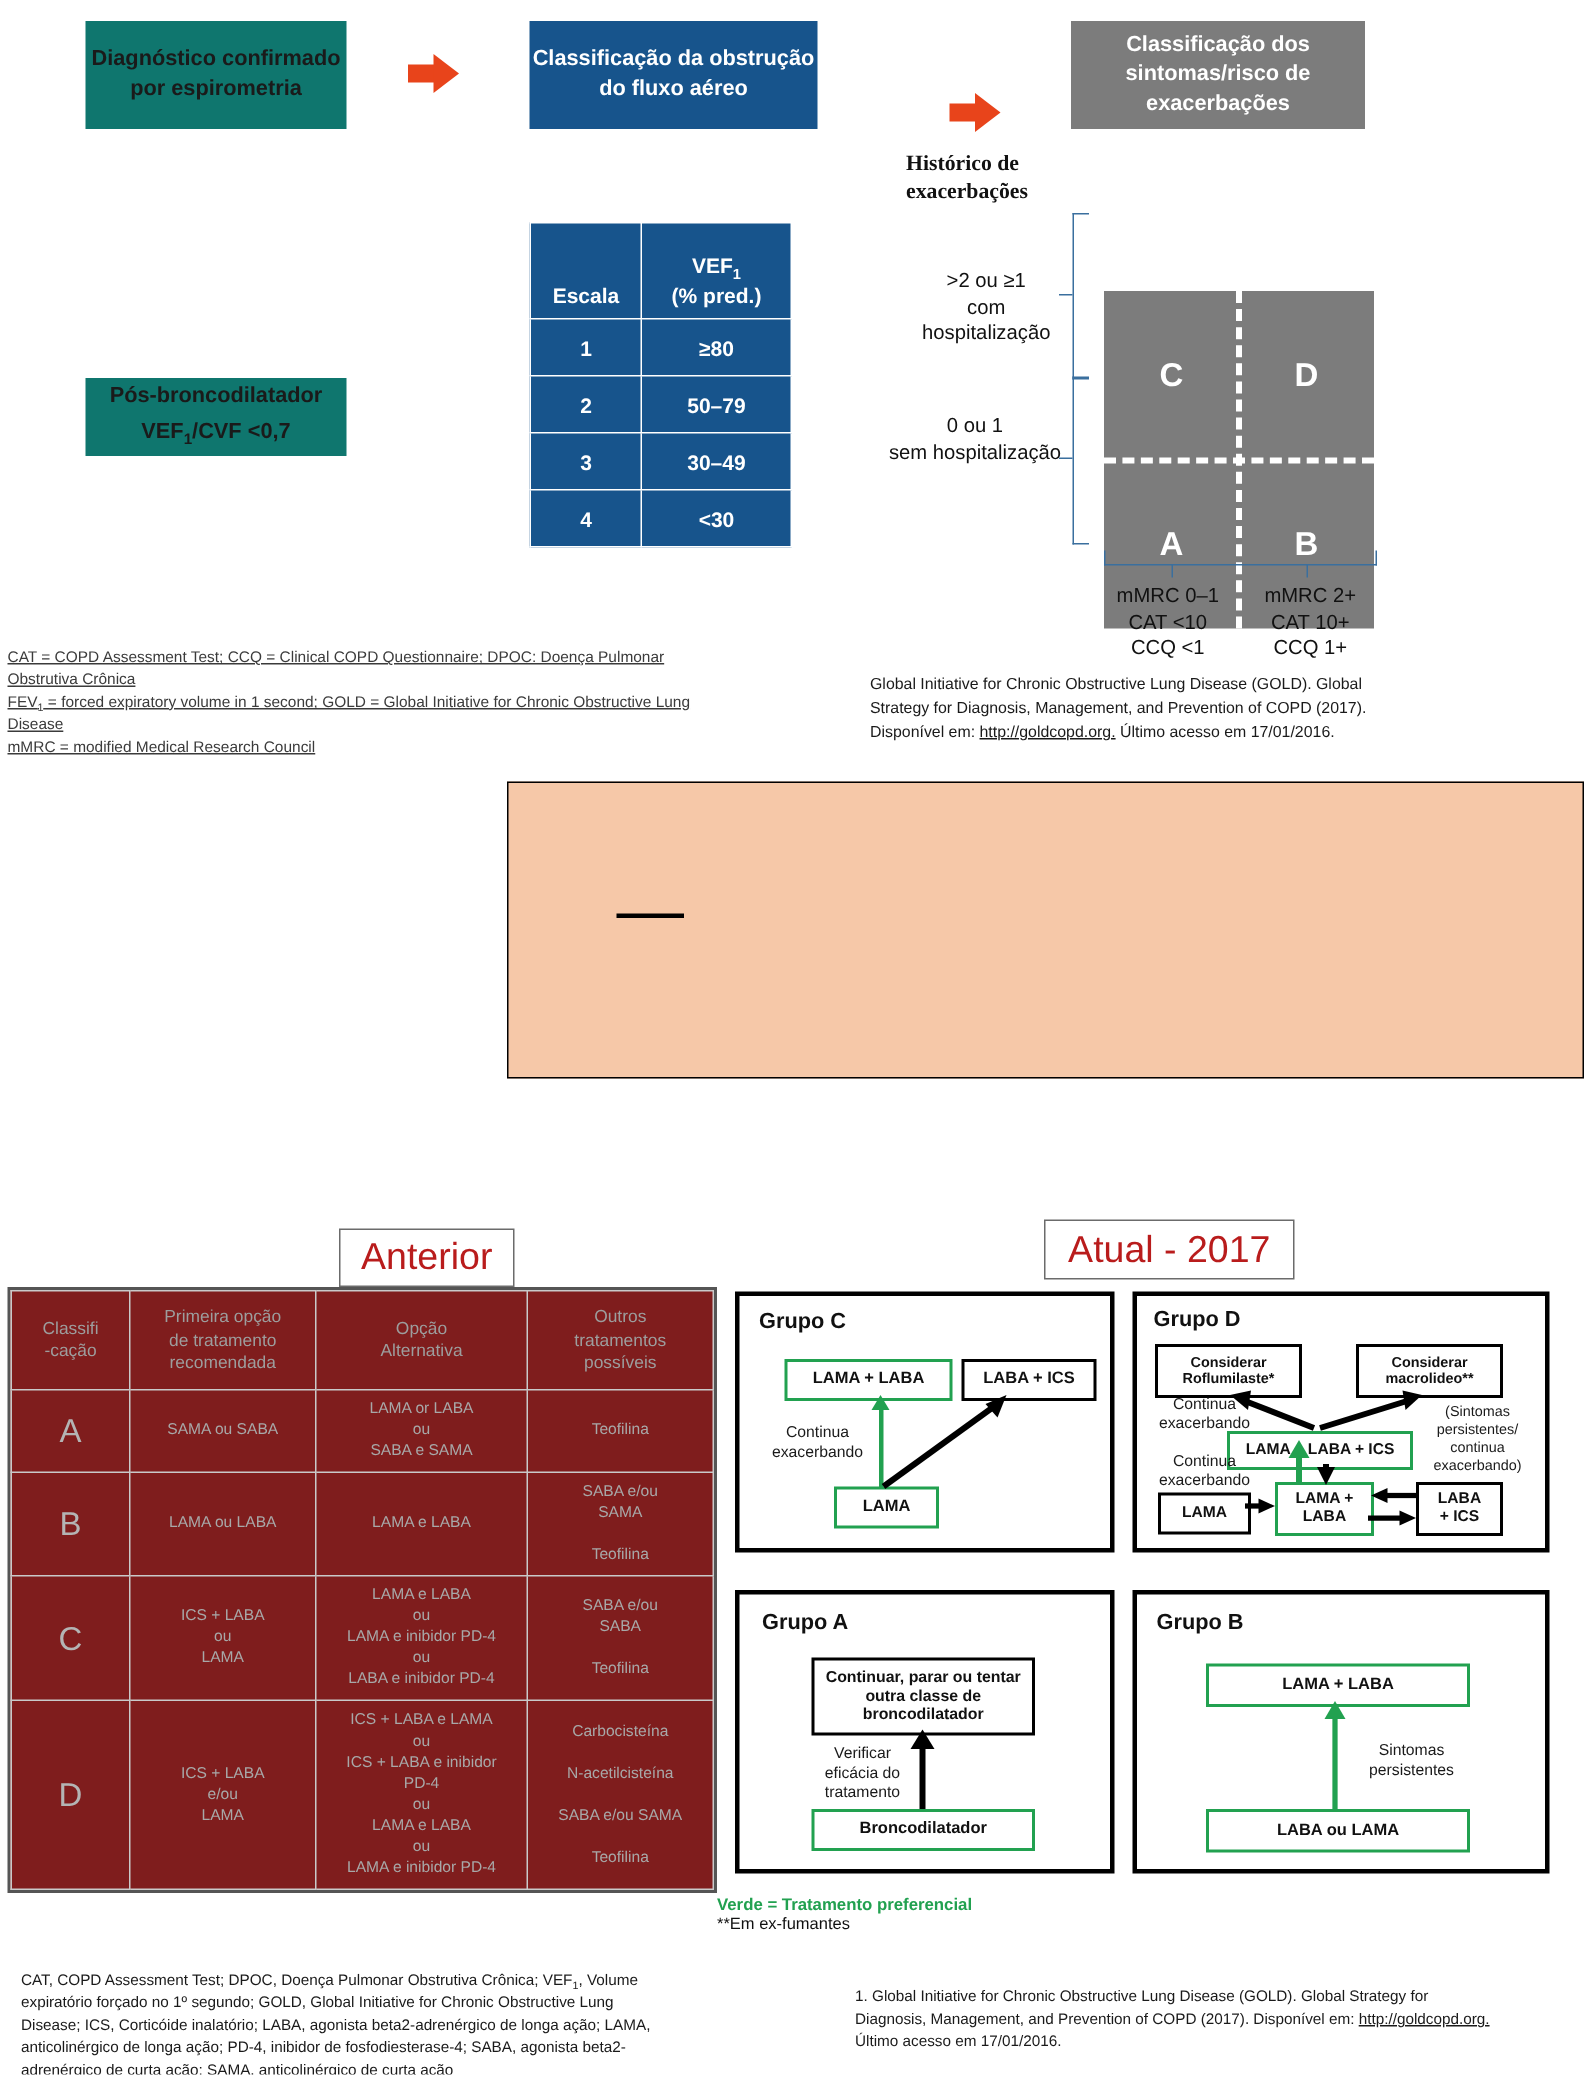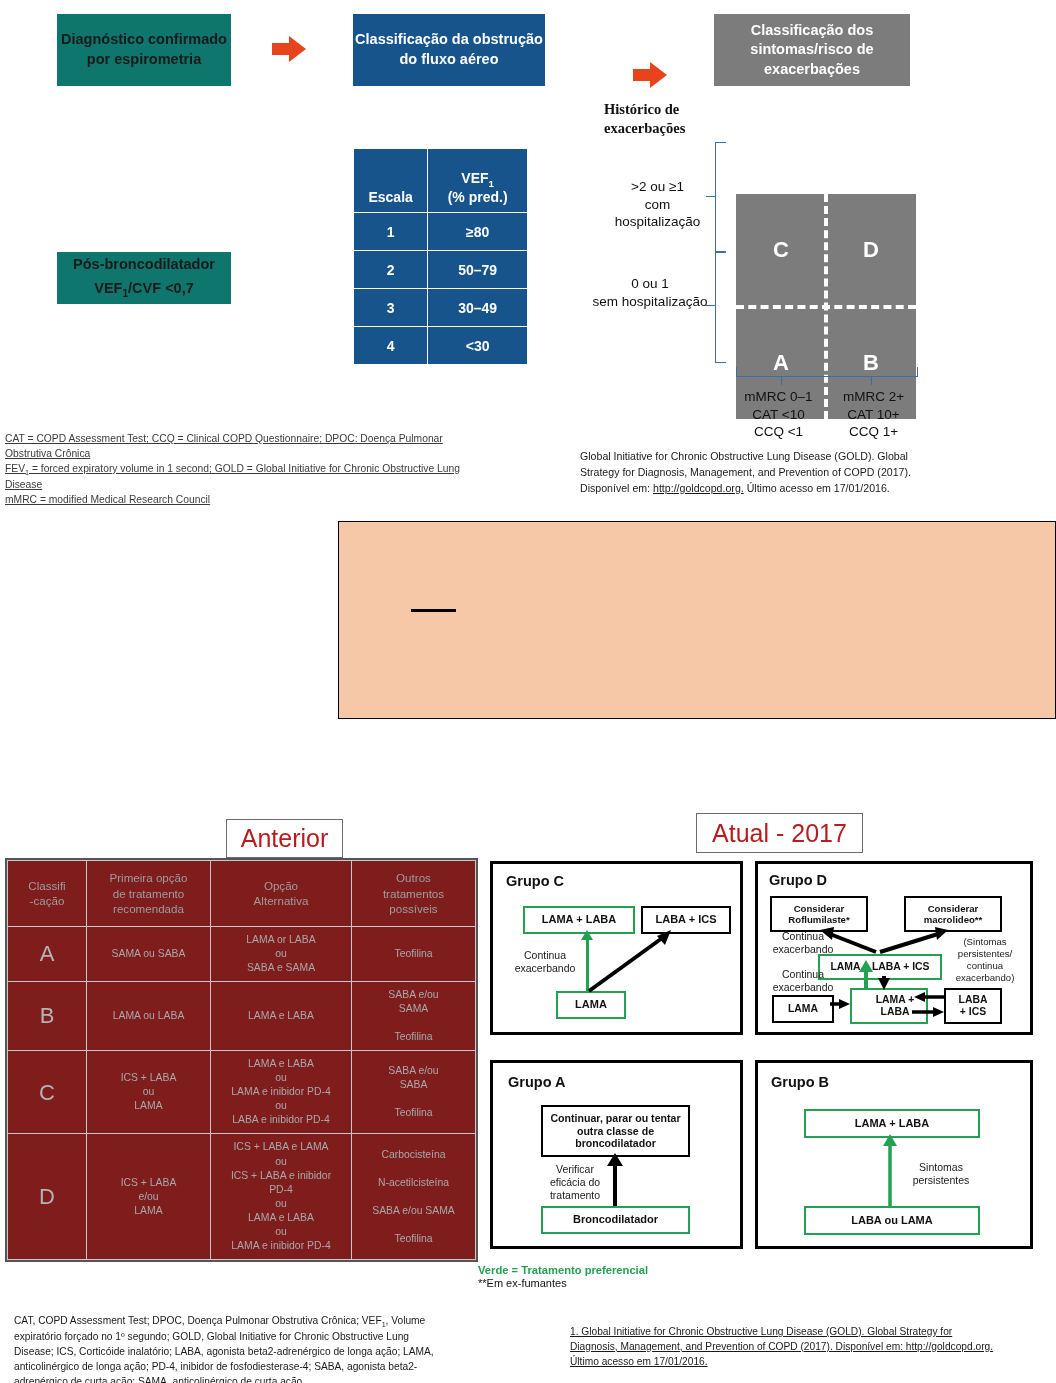--- a/index.html
+++ b/index.html
@@ -378,21 +378,21 @@
   </div>
 
   <div class="nodebox nb-green" style="left:60px;top:90px;width:120px;height:22px;font-size:10.4px;">
     <span>LAMA + LABA + ICS</span>
   </div>
 
   <div class="nodebox nb-black" style="left:14px;top:131px;width:58px;height:24px;font-size:10.4px;">
     <span>LAMA</span>
   </div>
 
-  <div class="nodebox nb-green" style="left:92px;top:124px;width:62px;height:32px;font-size:10.4px;padding-left:12px;">
+  <div class="nodebox nb-green" style="left:92px;top:124px;width:62px;height:32px;font-size:10.4px;">
     <span>LAMA +<br>LABA</span>
   </div>
 
   <div class="nodebox nb-black" style="left:186px;top:124px;width:54px;height:32px;font-size:10.4px;">
     <span>LABA<br>+ ICS</span>
   </div>
 
   <svg class="abs" style="left:0;top:0;width:272px;height:168px;pointer-events:none;">
 
     <line x1="118" y1="88" x2="72" y2="70" stroke="#000" stroke-width="4"></line>
@@ -476,17 +476,17 @@
 </div>
 
 <div class="abs footnote-dark" style="left:14px;top:1314px;width:520px;font-size:10.2px;line-height:1.45;">
   CAT, COPD Assessment Test; DPOC, Doença Pulmonar Obstrutiva Crônica; VEF<sub>1</sub>, Volume<br>
   expiratório forçado no 1º segundo; GOLD, Global Initiative for Chronic Obstructive Lung<br>
   Disease; ICS, Corticóide inalatório; LABA, agonista beta2-adrenérgico de longa ação; LAMA,<br>
   anticolinérgico de longa ação; PD-4, inibidor de fosfodiesterase-4; SABA, agonista beta2-<br>
   adrenérgico de curta ação; SAMA, anticolinérgico de curta ação
 </div>
 
-<div class="abs footnote-dark" style="left:570px;top:1325px;width:480px;font-size:10.2px;line-height:1.45;text-decoration:underline;">
+<div class="abs footnote-dark" style="left:570px;top:1325px;width:480px;font-size:10.2px;line-height:1.45;">
   <span>1. Global Initiative for Chronic Obstructive Lung Disease (GOLD). Global Strategy for</span><br>
   <span>Diagnosis, Management, and Prevention of COPD (2017). Disponível em: </span><span class="ulink">http://goldcopd.org.</span><br>
   <span>Último acesso em 17/01/2016.</span>
 </div>
 
 </body></html>

